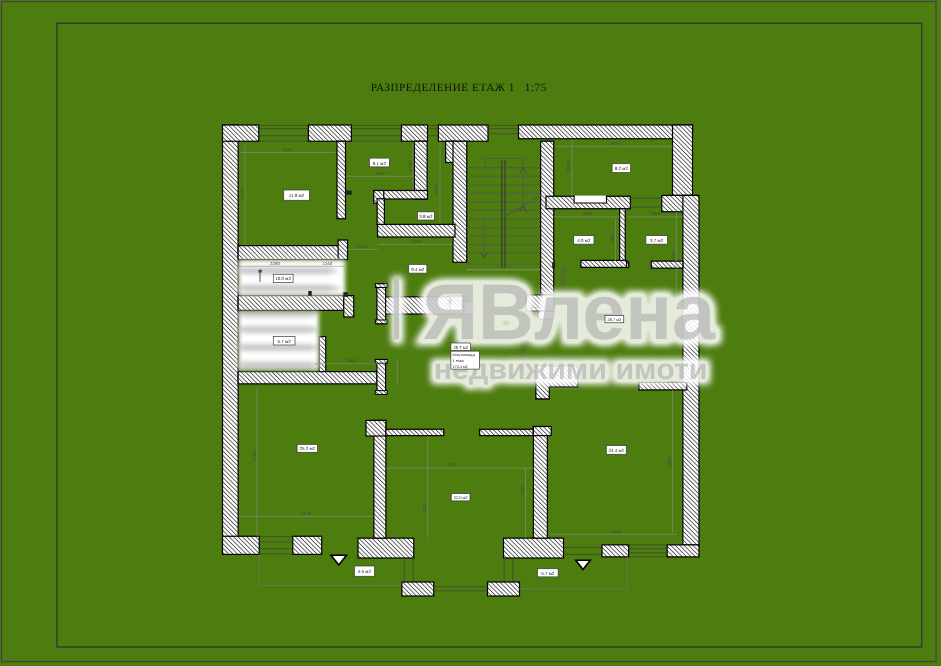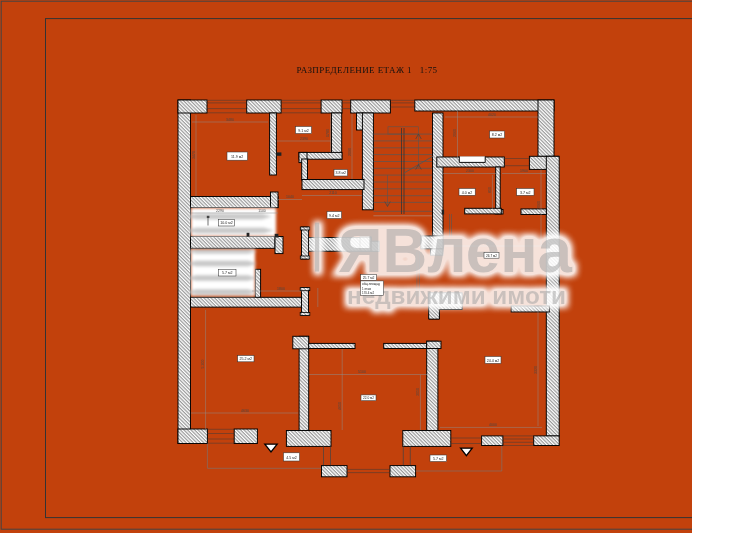--- a/index.html
+++ b/index.html
@@ -1,16 +1,16 @@
 <!DOCTYPE html>
 <html><head>
 <meta charset="utf-8">
 <style>
   html,body{margin:0;padding:0;background:#ffffff;}
-  #page{position:relative;width:692px;height:533px;background:#c2410c;overflow:hidden;
+  #page{position:relative;width:753px;height:533px;background:#4d7c0f;overflow:hidden;
         font-family:"Liberation Sans", sans-serif;}
   svg{position:absolute;left:0;top:0;}
   .dim{stroke:#8f8f8f;stroke-width:0.5;fill:none;}
   .dimt{font-size:3.5px;fill:#4a4a4a;font-family:"Liberation Sans",sans-serif;}
   .lblt{font-size:3.6px;fill:#222;font-family:"Liberation Sans",sans-serif;text-anchor:middle;}
   .lblb{fill:#ffffff;stroke:#383838;stroke-width:0.55;}
   .thin{stroke:#3a3a3a;stroke-width:0.5;fill:none;}
   .tread{stroke:#575757;stroke-width:0.7;fill:none;}
 </style>
 </head>

